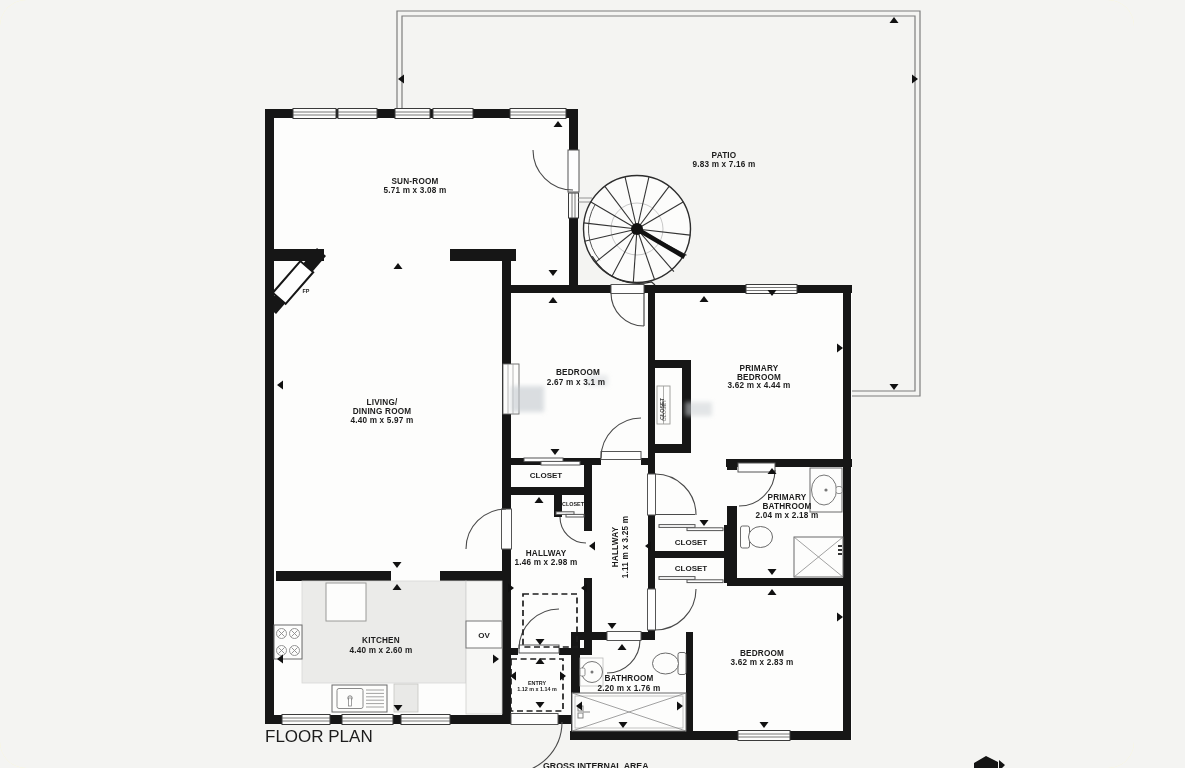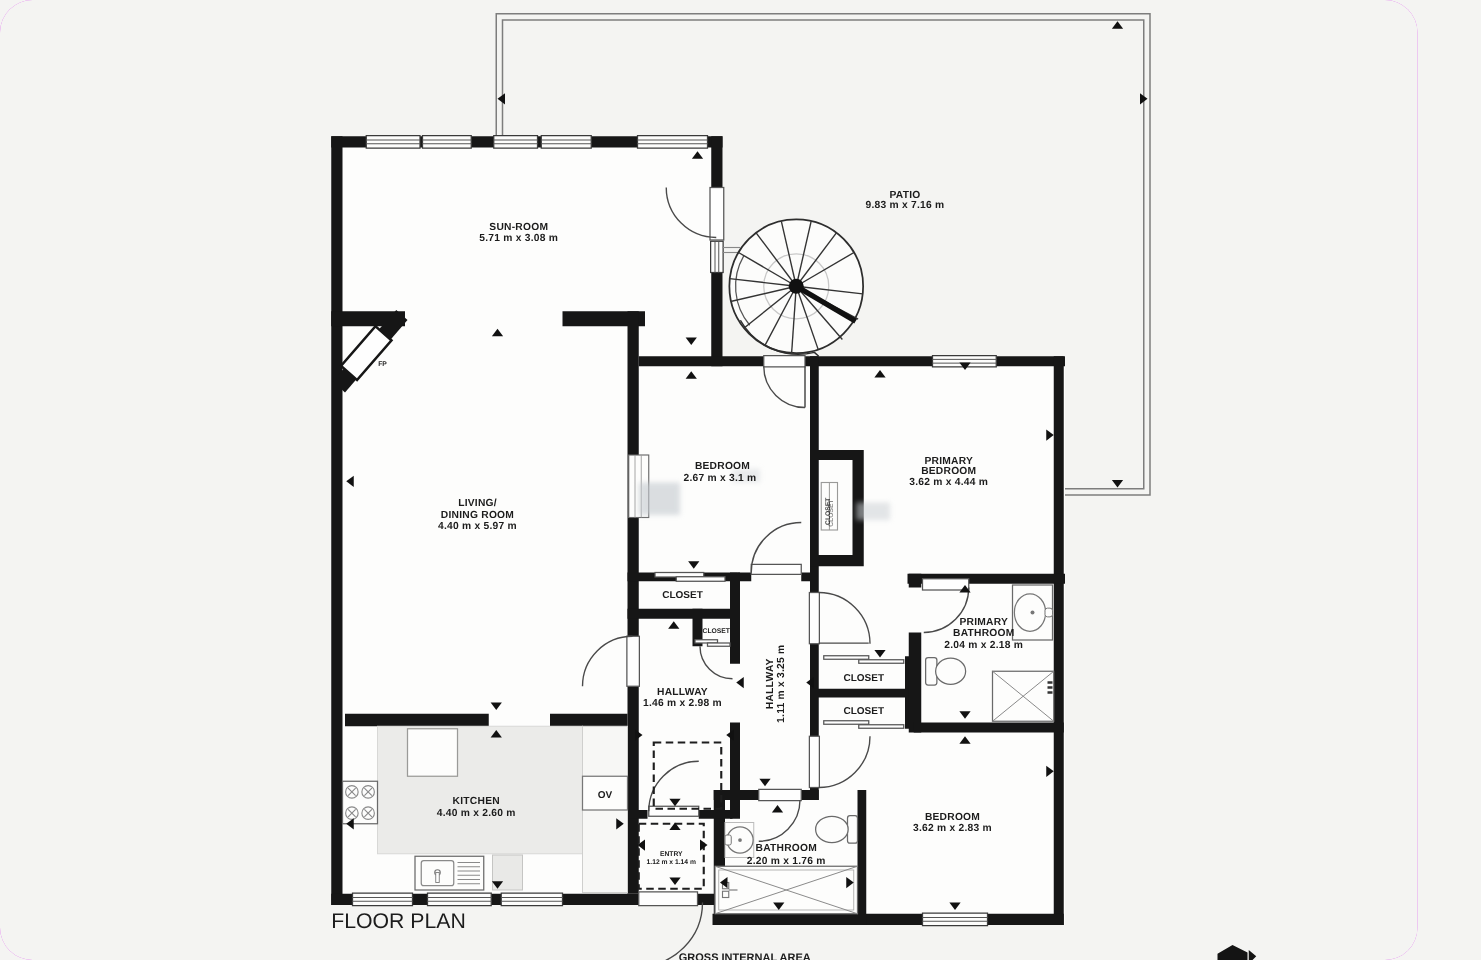--- a/index.html
+++ b/index.html
@@ -1,16 +1,16 @@
 <!DOCTYPE html>
 <html><head>
 <meta charset="utf-8">
 <style>
 html,body{margin:0;padding:0;background:#f4f4f2;}
-#page{position:relative;width:1134px;height:768px;overflow:hidden;background:#d946ef;font-family:"Liberation Sans",sans-serif;border-radius:26px;}
+#page{position:relative;width:1134px;height:768px;overflow:hidden;background:#fef9c3;font-family:"Liberation Sans",sans-serif;border-radius:26px;}
 text{font-family:"Liberation Sans",sans-serif;fill:#1c1c1c;}
 .rm{font-weight:bold;font-size:8.2px;text-anchor:middle;letter-spacing:.2px;}
 .sm{font-weight:bold;font-size:8px;text-anchor:middle;}
 .xs{font-weight:bold;font-size:5.4px;text-anchor:middle;}
 .w{fill:#161616;}
 .win{fill:#fdfdfc;stroke:#3a3a3a;stroke-width:1;}
 .lf{fill:#fefefe;stroke:#555;stroke-width:1;}
 .arc{fill:none;stroke:#4a4a4a;stroke-width:1.1;}
 .fx{fill:#fdfdfc;stroke:#6a6a6a;stroke-width:1;}
 </style>

